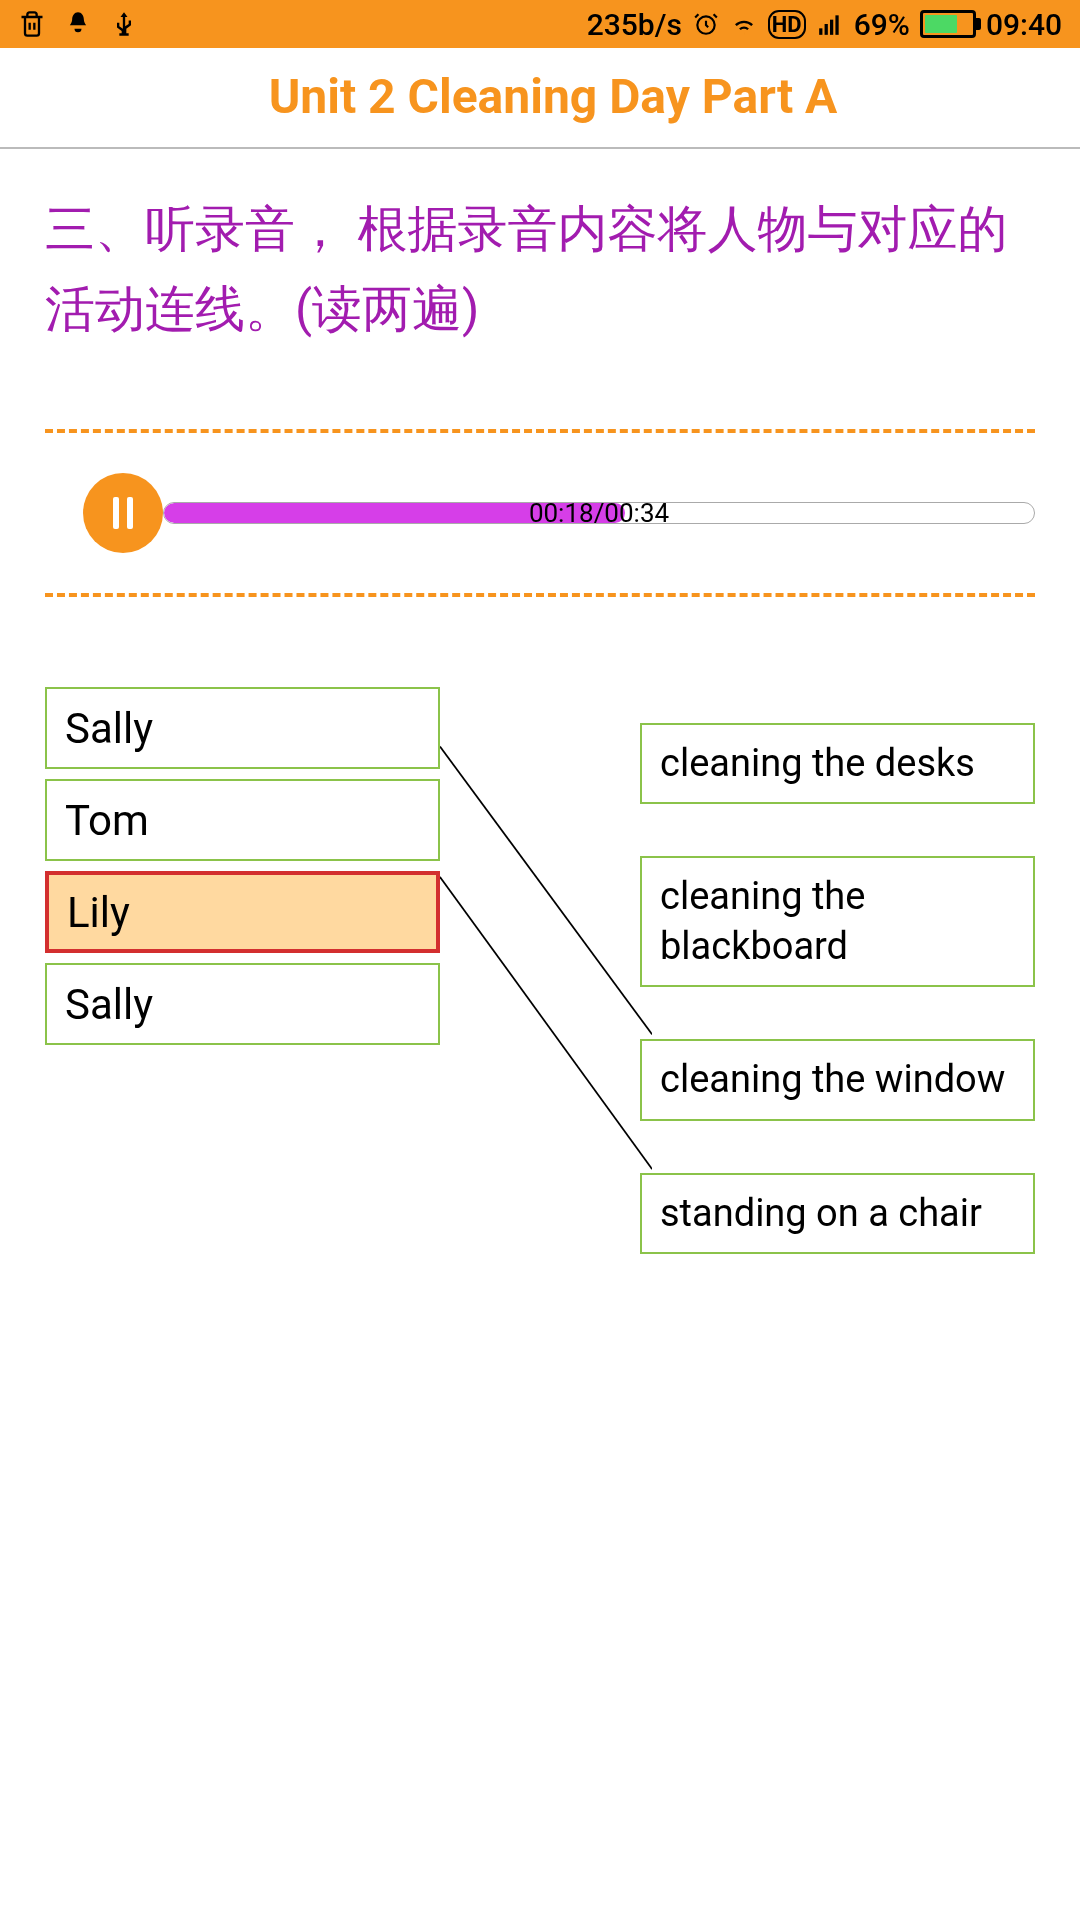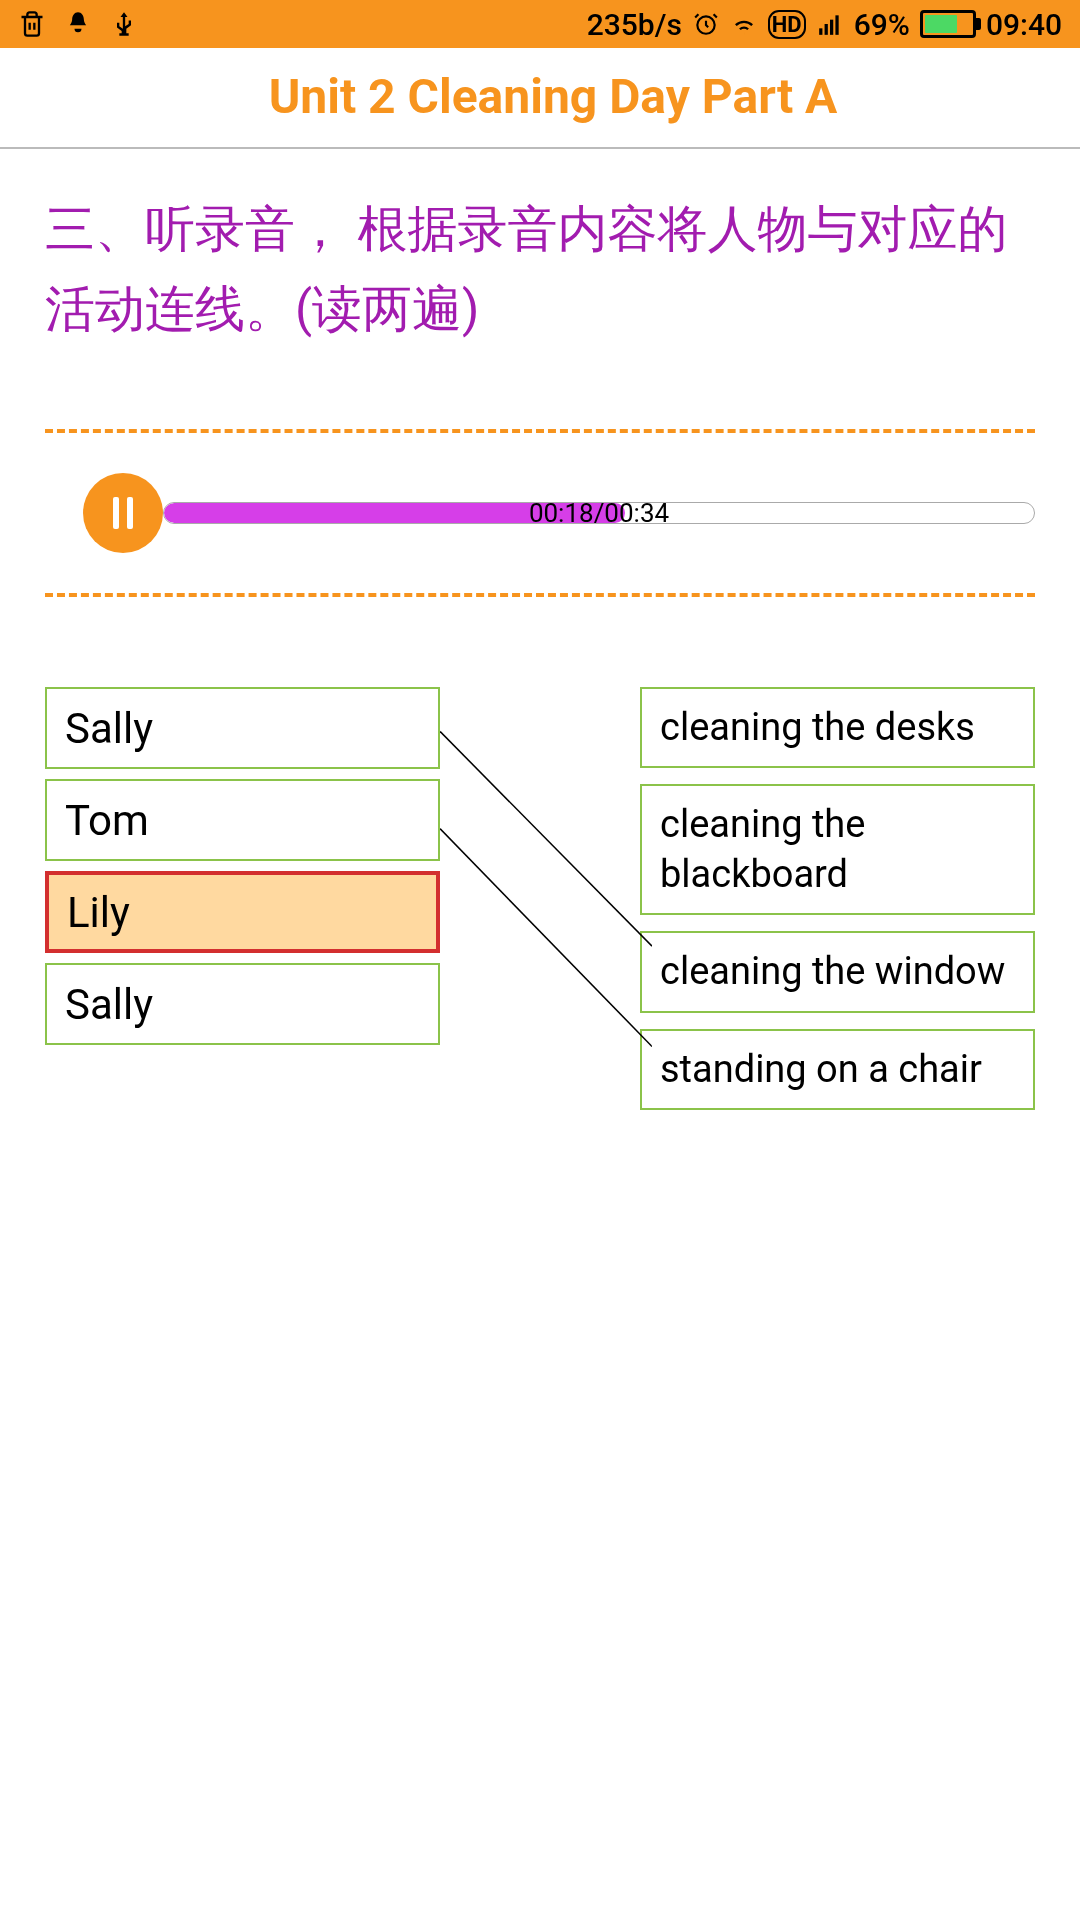--- a/index.html
+++ b/index.html
@@ -178,20 +178,21 @@
     }
     .left-column .match-box {
       height: 82px;
       display: flex;
       align-items: center;
     }
     .right-column .match-box {
       font-size: 38px;
       line-height: 1.3;
       padding: 14px 18px;
+      margin-top: 36px;
     }
     .match-box.selected {
       border: 4px solid #d32f2f;
       background: #ffd9a0;
     }
     .connection-lines {
       position: absolute;
       left: 395px;
       top: 0;
       width: 212px;

